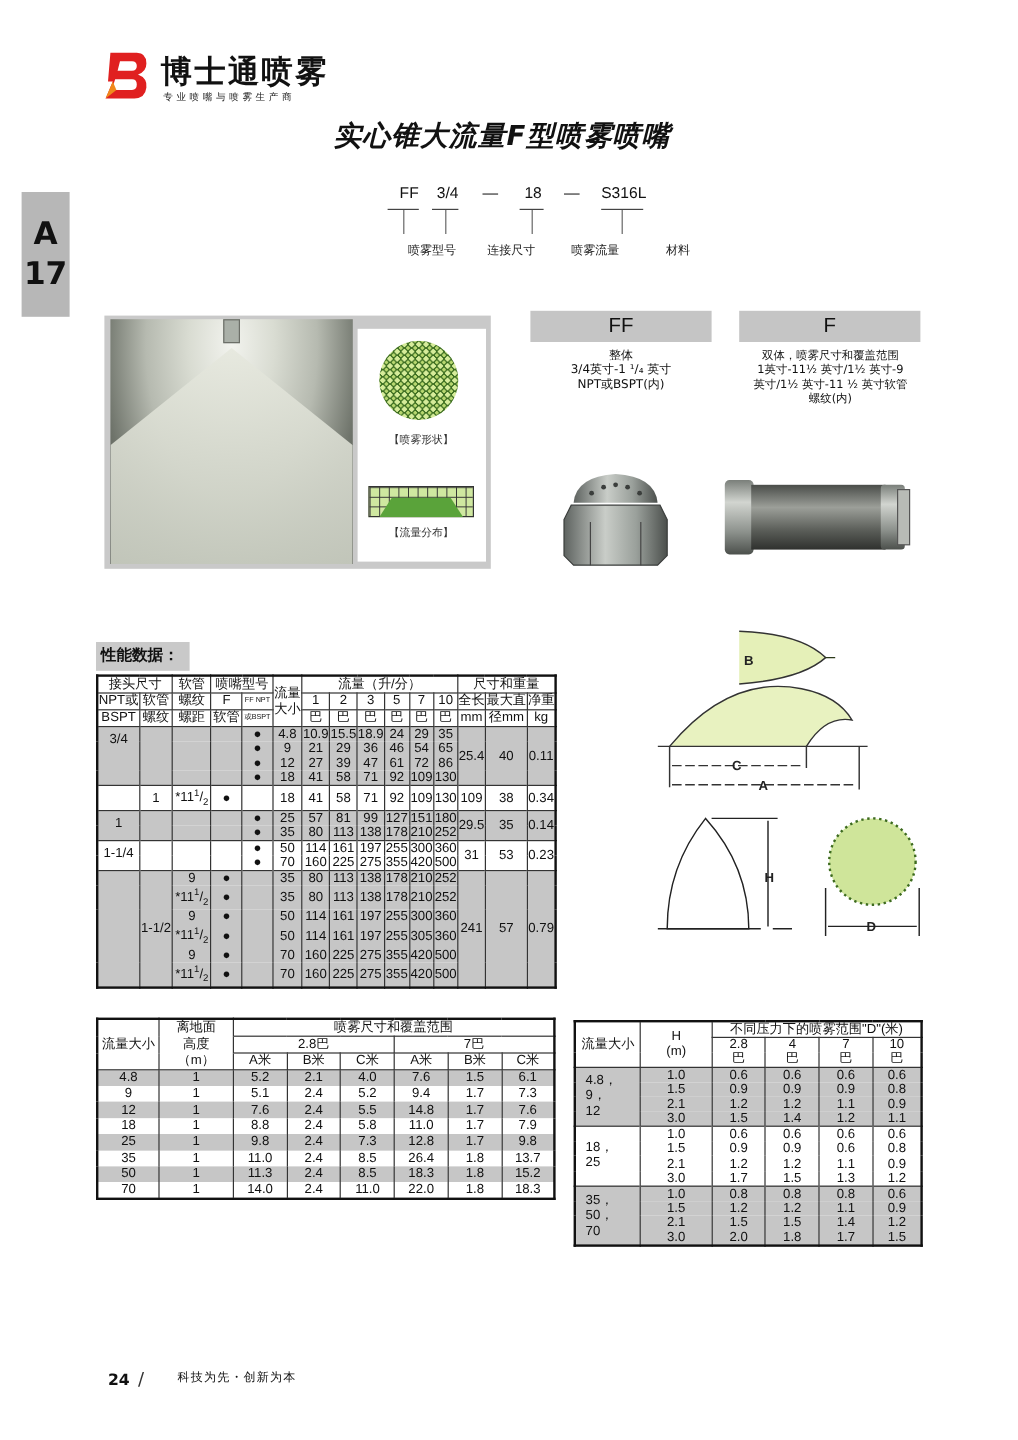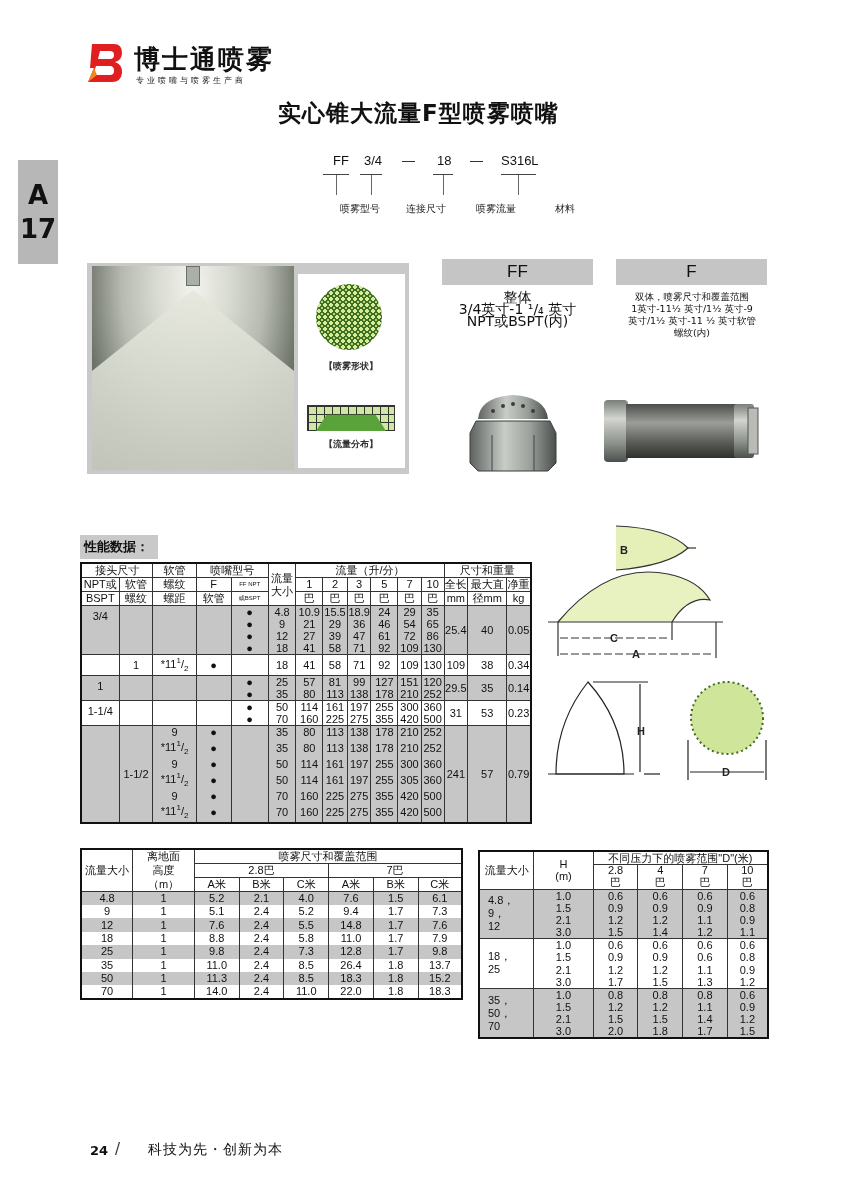--- a/index.html
+++ b/index.html
@@ -2,69 +2,69 @@
 <html><head>
 <meta charset="utf-8">
 <style>
   *{box-sizing:border-box;margin:0;padding:0;}
   body{width:848px;height:1200px;background:#fff;position:relative;font-family:"DejaVu Sans","Liberation Sans",sans-serif;color:#111;overflow:hidden;}
   .abs{position:absolute;}
   
   .logo-b{left:86px;top:42px;width:38px;height:42px;}
   .brand{left:134px;top:42px;font-size:26px;font-weight:bold;letter-spacing:2px;color:#111;}
   .tagline{left:136px;top:75px;font-size:8px;letter-spacing:3px;color:#222;}
-  .title{left:278px;top:98px;font-size:23px;font-weight:bold;letter-spacing:1px;color:#111;}
+  .title{left:278px;top:98px;font-size:23px;font-weight:bold;letter-spacing:1px;color:#111;font-style:italic;}
   
   .side-tab{left:18px;top:160px;width:40px;height:104px;background:#b7b7b7;display:flex;flex-direction:column;align-items:center;justify-content:center;font-weight:bold;font-size:26px;line-height:34px;color:#111;}
   
   .code-part{font-family:"Liberation Sans",sans-serif;font-size:13px;top:153px;}
   .code-line{height:1px;background:#444;top:174px;}
   .code-stem{width:1px;background:#666;top:175px;height:20px;}
   .code-lbl{font-size:10px;top:202px;color:#222;padding-left:44px;}
   
   .photo{left:87px;top:263px;width:322px;height:211px;background:#c9c9c9;}
   .photo-main{left:92px;top:266px;width:202px;height:204px;background:radial-gradient(ellipse at 50% 10%, #f2f3ee 0%, #d9dcd2 25%, #b6bab0 50%, #6f746b 75%, #3c4039 100%);}
   .photo-cone{left:92px;top:290px;width:202px;height:180px;background:linear-gradient(180deg,rgba(230,232,222,.9),rgba(200,204,192,.95));clip-path:polygon(50% 0,100% 45%,100% 100%,0 100%,0 45%);}
   .nozzle-small{left:186px;top:266px;width:14px;height:20px;background:#aab0a8;border:1px solid #6c6f68;}
   .photo-panel{left:298px;top:274px;width:107px;height:194px;background:#fff;}
   .spray-dot{left:316px;top:284px;width:66px;height:66px;border-radius:50%;background:radial-gradient(circle,#d6ec9a 0 2px,#3e6f22 2px 3px,transparent 3px) 0 0/6px 6px,#b8d870;}
-  .panel-lbl{font-size:9px;font-weight:bold;color:#333;text-align:center;}
+  .panel-lbl{font-size:9px;font-weight:normal;color:#333;text-align:center;}
   .flow-grid{left:307px;top:405px;width:88px;height:26px;background:
     linear-gradient(#333 1px,transparent 1px) 0 0/8px 8px,
     linear-gradient(90deg,#333 1px,transparent 1px) 0 0/8px 8px,#cfe8a0;border:1px solid #333;}
   .flow-hump{left:316px;top:413px;width:70px;height:18px;background:#5aa33a;clip-path:polygon(0 100%,15% 10%,85% 10%,100% 100%);}
   
   .type-hdr{top:259px;height:26px;background:#c5c5c5;font-family:"Liberation Sans",sans-serif;font-size:17px;text-align:center;line-height:26px;color:#111;}
-  .type-desc{font-size:14px;text-align:center;line-height:12px;color:#111;}
+  .type-desc{font-size:10px;text-align:center;line-height:12px;color:#111;}
   .prod1{left:468px;top:391px;width:90px;height:82px;}
   .prod2{left:602px;top:398px;width:158px;height:66px;}
   
   .section-lbl{left:80px;top:535px;width:78px;height:24px;background:#c9c9c9;font-size:13px;font-weight:bold;line-height:24px;padding-left:4px;color:#111;}
   
   table{border-collapse:collapse;position:absolute;font-family:"Liberation Sans",sans-serif;color:#111;}
   td,th{font-weight:normal;text-align:center;padding:0;}
-  .t1{left:80px;top:562px;width:452px;border:2px solid #111;font-size:11px;}
+  .t1{left:80px;top:562px;width:384px;border:2px solid #111;font-size:11px;}
   .t1 td{border-left:1px solid #333;height:12.2px;line-height:12px;white-space:nowrap;}
   .t1 .hd td{border:1px solid #333;height:14px;line-height:13px;}
   .g{background:#c6c6c6;}
   .w{background:#fff;}
   .tl{border-top:1px solid #333 !important;}
   .t2{left:80px;top:848px;width:383px;border:2px solid #111;font-size:11px;}
   .t2 td{border-left:1px solid #333;height:13.4px;line-height:13px;}
   .t2 .hd td{border:1px solid #333;}
   .t3{left:478px;top:850px;width:291px;border:2px solid #111;font-size:11px;}
   .t3 td{border-left:1px solid #333;height:12.3px;line-height:12px;}
   .t3 .hd td{border:1px solid #333;}
   .frac{font-size:8px;}
   
   .diag{left:548px;top:522px;width:230px;height:265px;}
   
   .pg{left:90px;top:1143px;font-size:13px;font-weight:bold;}
   .slash{left:115px;top:1140px;font-size:15px;color:#333;}
-  .slogan{left:148px;top:1141px;font-size:14px;letter-spacing:1px;color:#111;}
+  .slogan{left:148px;top:1141px;font-size:10px;letter-spacing:1px;color:#111;}
 </style>
 </head>
 <body>
 
 <svg class="abs logo-b" viewBox="0 0 38 42">
   <path d="M6 2 H28 Q36 2 36 11 Q36 18 29 20 Q37 23 36 31 Q35 40 26 40 H2 L8 26 H4 Z M14 9 L12 17 H24 Q28 17 28 13 Q28 9 24 9 Z M10 24 L7 33 H24 Q28 33 28 28.5 Q28 24 24 24 Z" fill="#e02020"></path>
   <path d="M2 40 L8 26 L11 33 Z" fill="#f08a1c"></path>
 </svg>
 <div class="abs brand">博士通喷雾</div>
 <div class="abs tagline">专业喷嘴与喷雾生产商</div>
@@ -234,21 +234,21 @@
         <td class="tl">●</td>
         <td class="tl">4.8</td>
         <td class="tl">10.9</td>
         <td class="tl">15.5</td>
         <td class="tl">18.9</td>
         <td class="tl">24</td>
         <td class="tl">29</td>
         <td class="tl">35</td>
         <td rowspan="4" class="tl">25.4</td>
         <td rowspan="4" class="tl">40</td>
-        <td rowspan="4" class="tl">0.05</td>
+        <td rowspan="4" class="tl">0.11</td>
       </tr>
       <tr class="g">
         <td class=""></td>
         <td class=""></td>
         <td class="">●</td>
         <td class="">9</td>
         <td class="">21</td>
         <td class="">29</td>
         <td class="">36</td>
         <td class="">46</td>
@@ -301,21 +301,21 @@
         <td rowspan="2" class=" tl"></td>
         <td class="tl"></td>
         <td class="tl"></td>
         <td class="tl">●</td>
         <td class="tl">25</td>
         <td class="tl">57</td>
         <td class="tl">81</td>
         <td class="tl">99</td>
         <td class="tl">127</td>
         <td class="tl">151</td>
-        <td class="tl">120</td>
+        <td class="tl">180</td>
         <td rowspan="2" class="tl">29.5</td>
         <td rowspan="2" class="tl">35</td>
         <td rowspan="2" class="tl">0.14</td>
       </tr>
       <tr class="g">
         <td class=""></td>
         <td class=""></td>
         <td class="">●</td>
         <td class="">35</td>
         <td class="">80</td>

